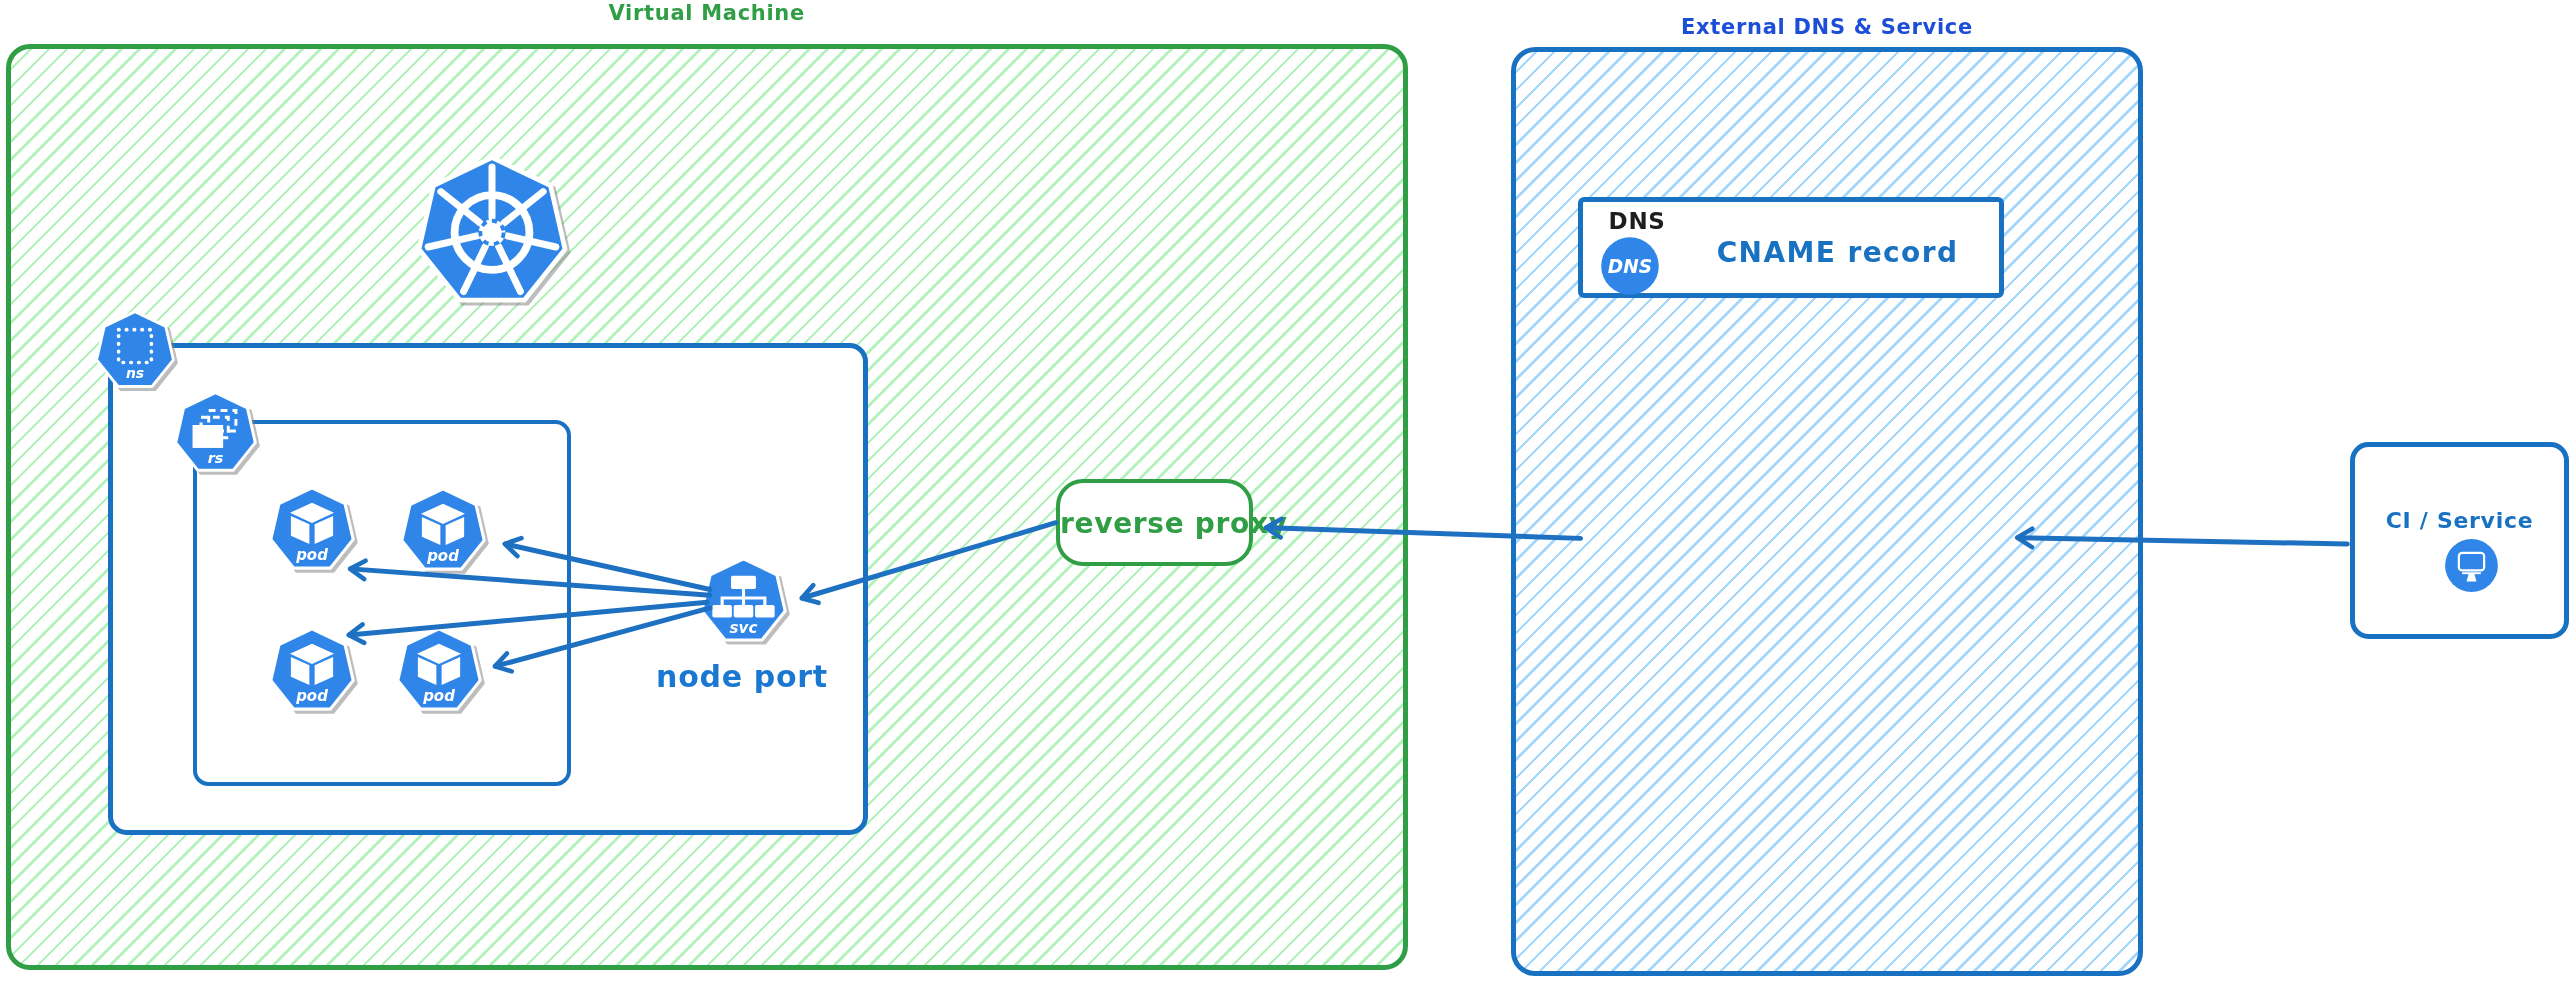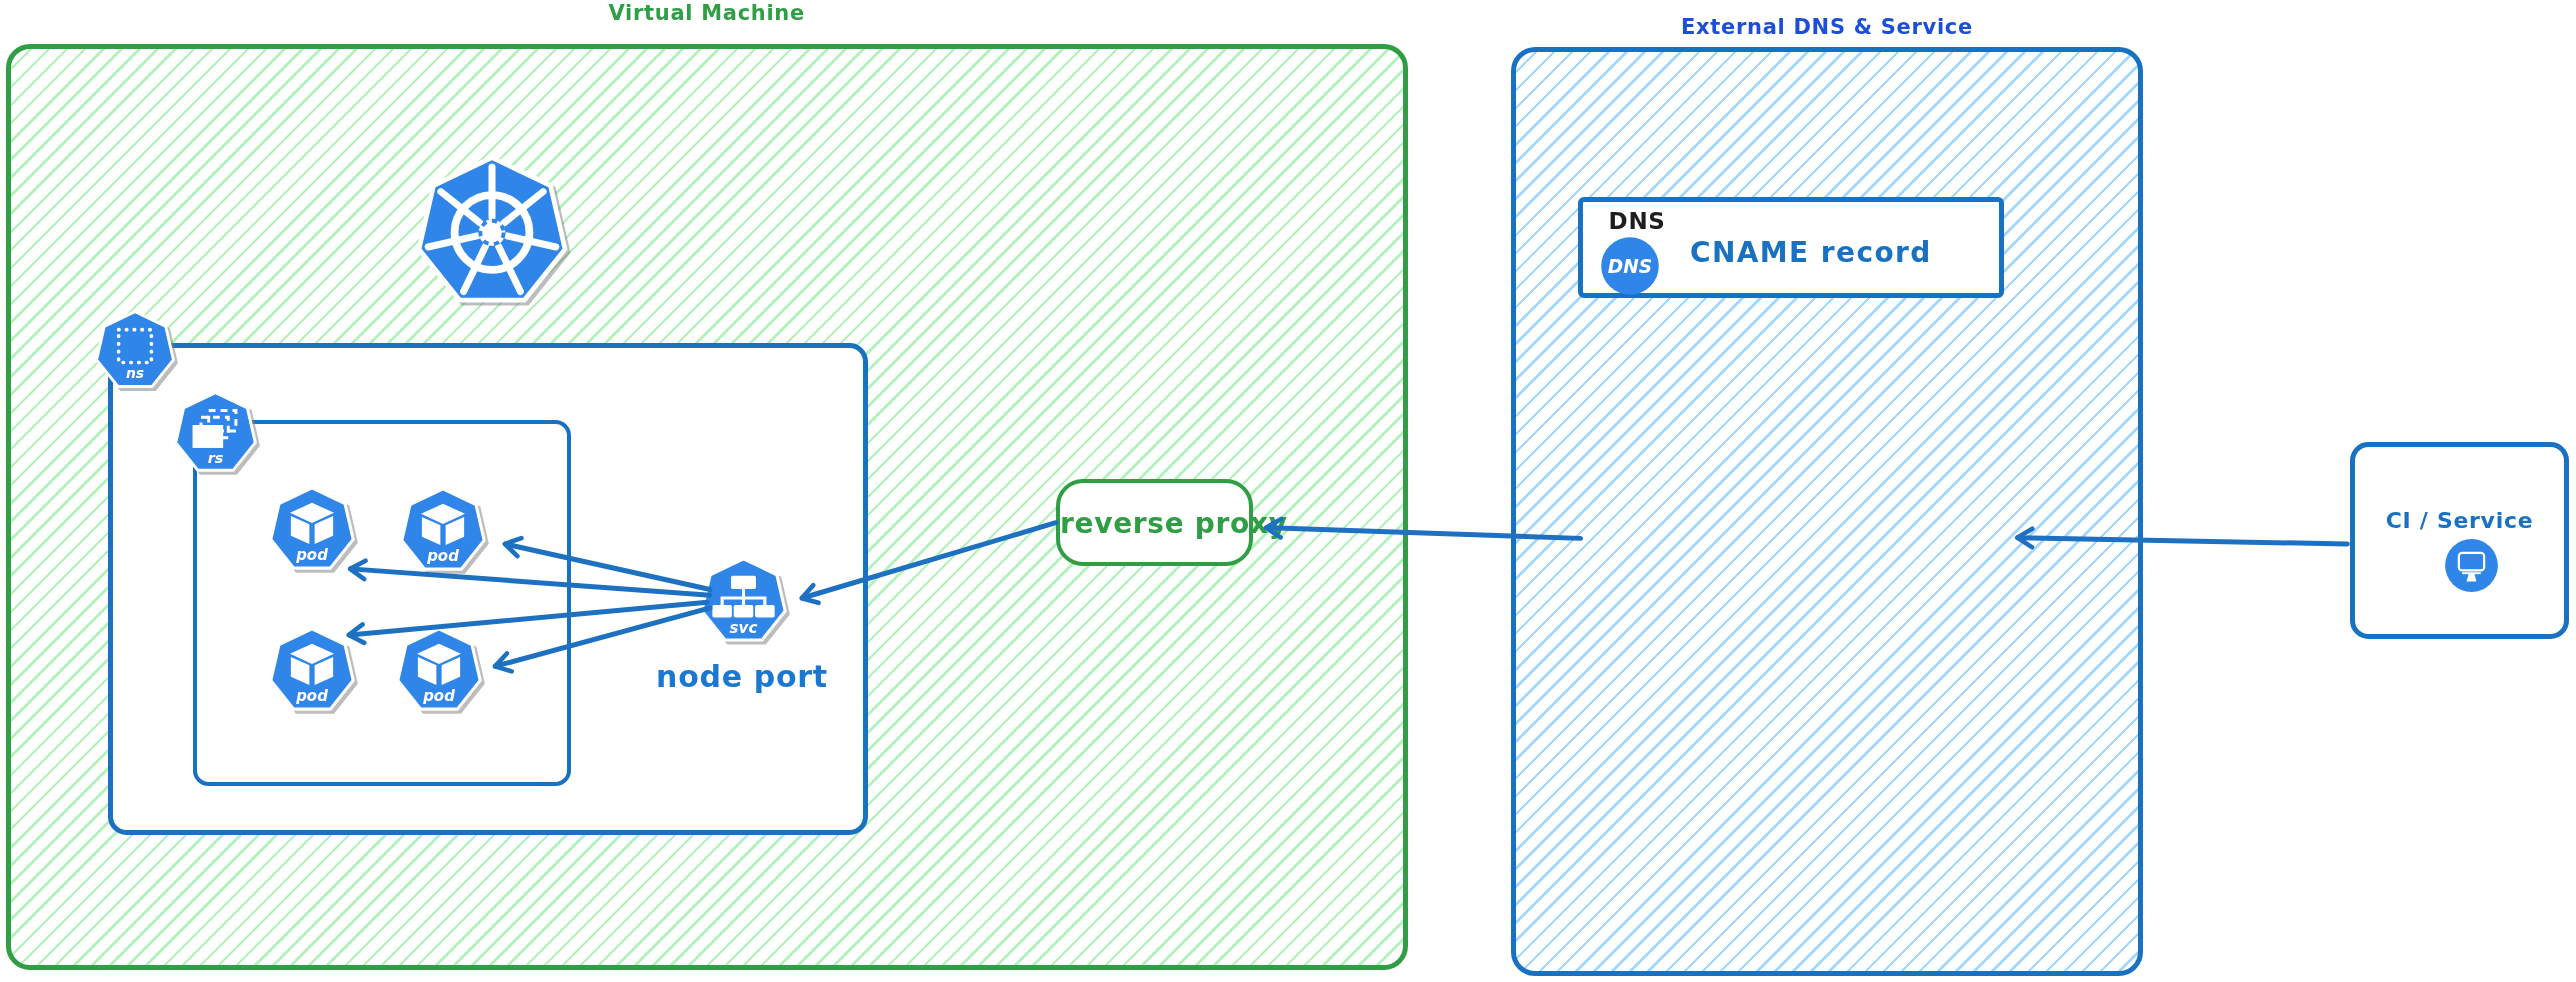--- a/index.html
+++ b/index.html
@@ -54,21 +54,21 @@
   #rs-box{left:193px;top:420px;width:378px;height:366px;border-width:4.3px;border-radius:15.6px;}
 
   
   #reverse-proxy-box{left:1056px;top:479px;width:197px;height:87px;}
   #reverse-proxy-box .card-label{top:24px;font-size:28px;color:#2f9e44;}
 
   
   #dns-card{left:1578px;top:197px;width:426px;height:101px;}
   #dns-tag{position:absolute;left:25.6px;top:5.7px;font-size:23px;font-weight:700;color:#1e1e1e;letter-spacing:0.7px;}
   #dns-badge{position:absolute;left:17px;top:34px;width:60px;height:60px;}
-  #dns-card .main-label{position:absolute;left:107px;right:14px;top:34px;text-align:left;font-size:28px;font-weight:600;color:#1971c2;letter-spacing:1.4px;white-space:nowrap;}
+  #dns-card .main-label{position:absolute;left:107px;right:14px;top:34px;text-align:center;font-size:28px;font-weight:600;color:#1971c2;letter-spacing:1.4px;white-space:nowrap;}
 
   
   #worker-card{left:1582px;top:491px;width:420px;height:87px;}
   #worker-card .card-label{top:23px;font-size:28px;}
 
   
   #client-card{left:2350px;top:442px;width:219px;height:197px;border-radius:18.5px;}
   #client-card .card-label{top:61px;font-size:22px;}
   #client-monitor{position:absolute;left:89px;top:91px;width:55px;height:55px;}
 

